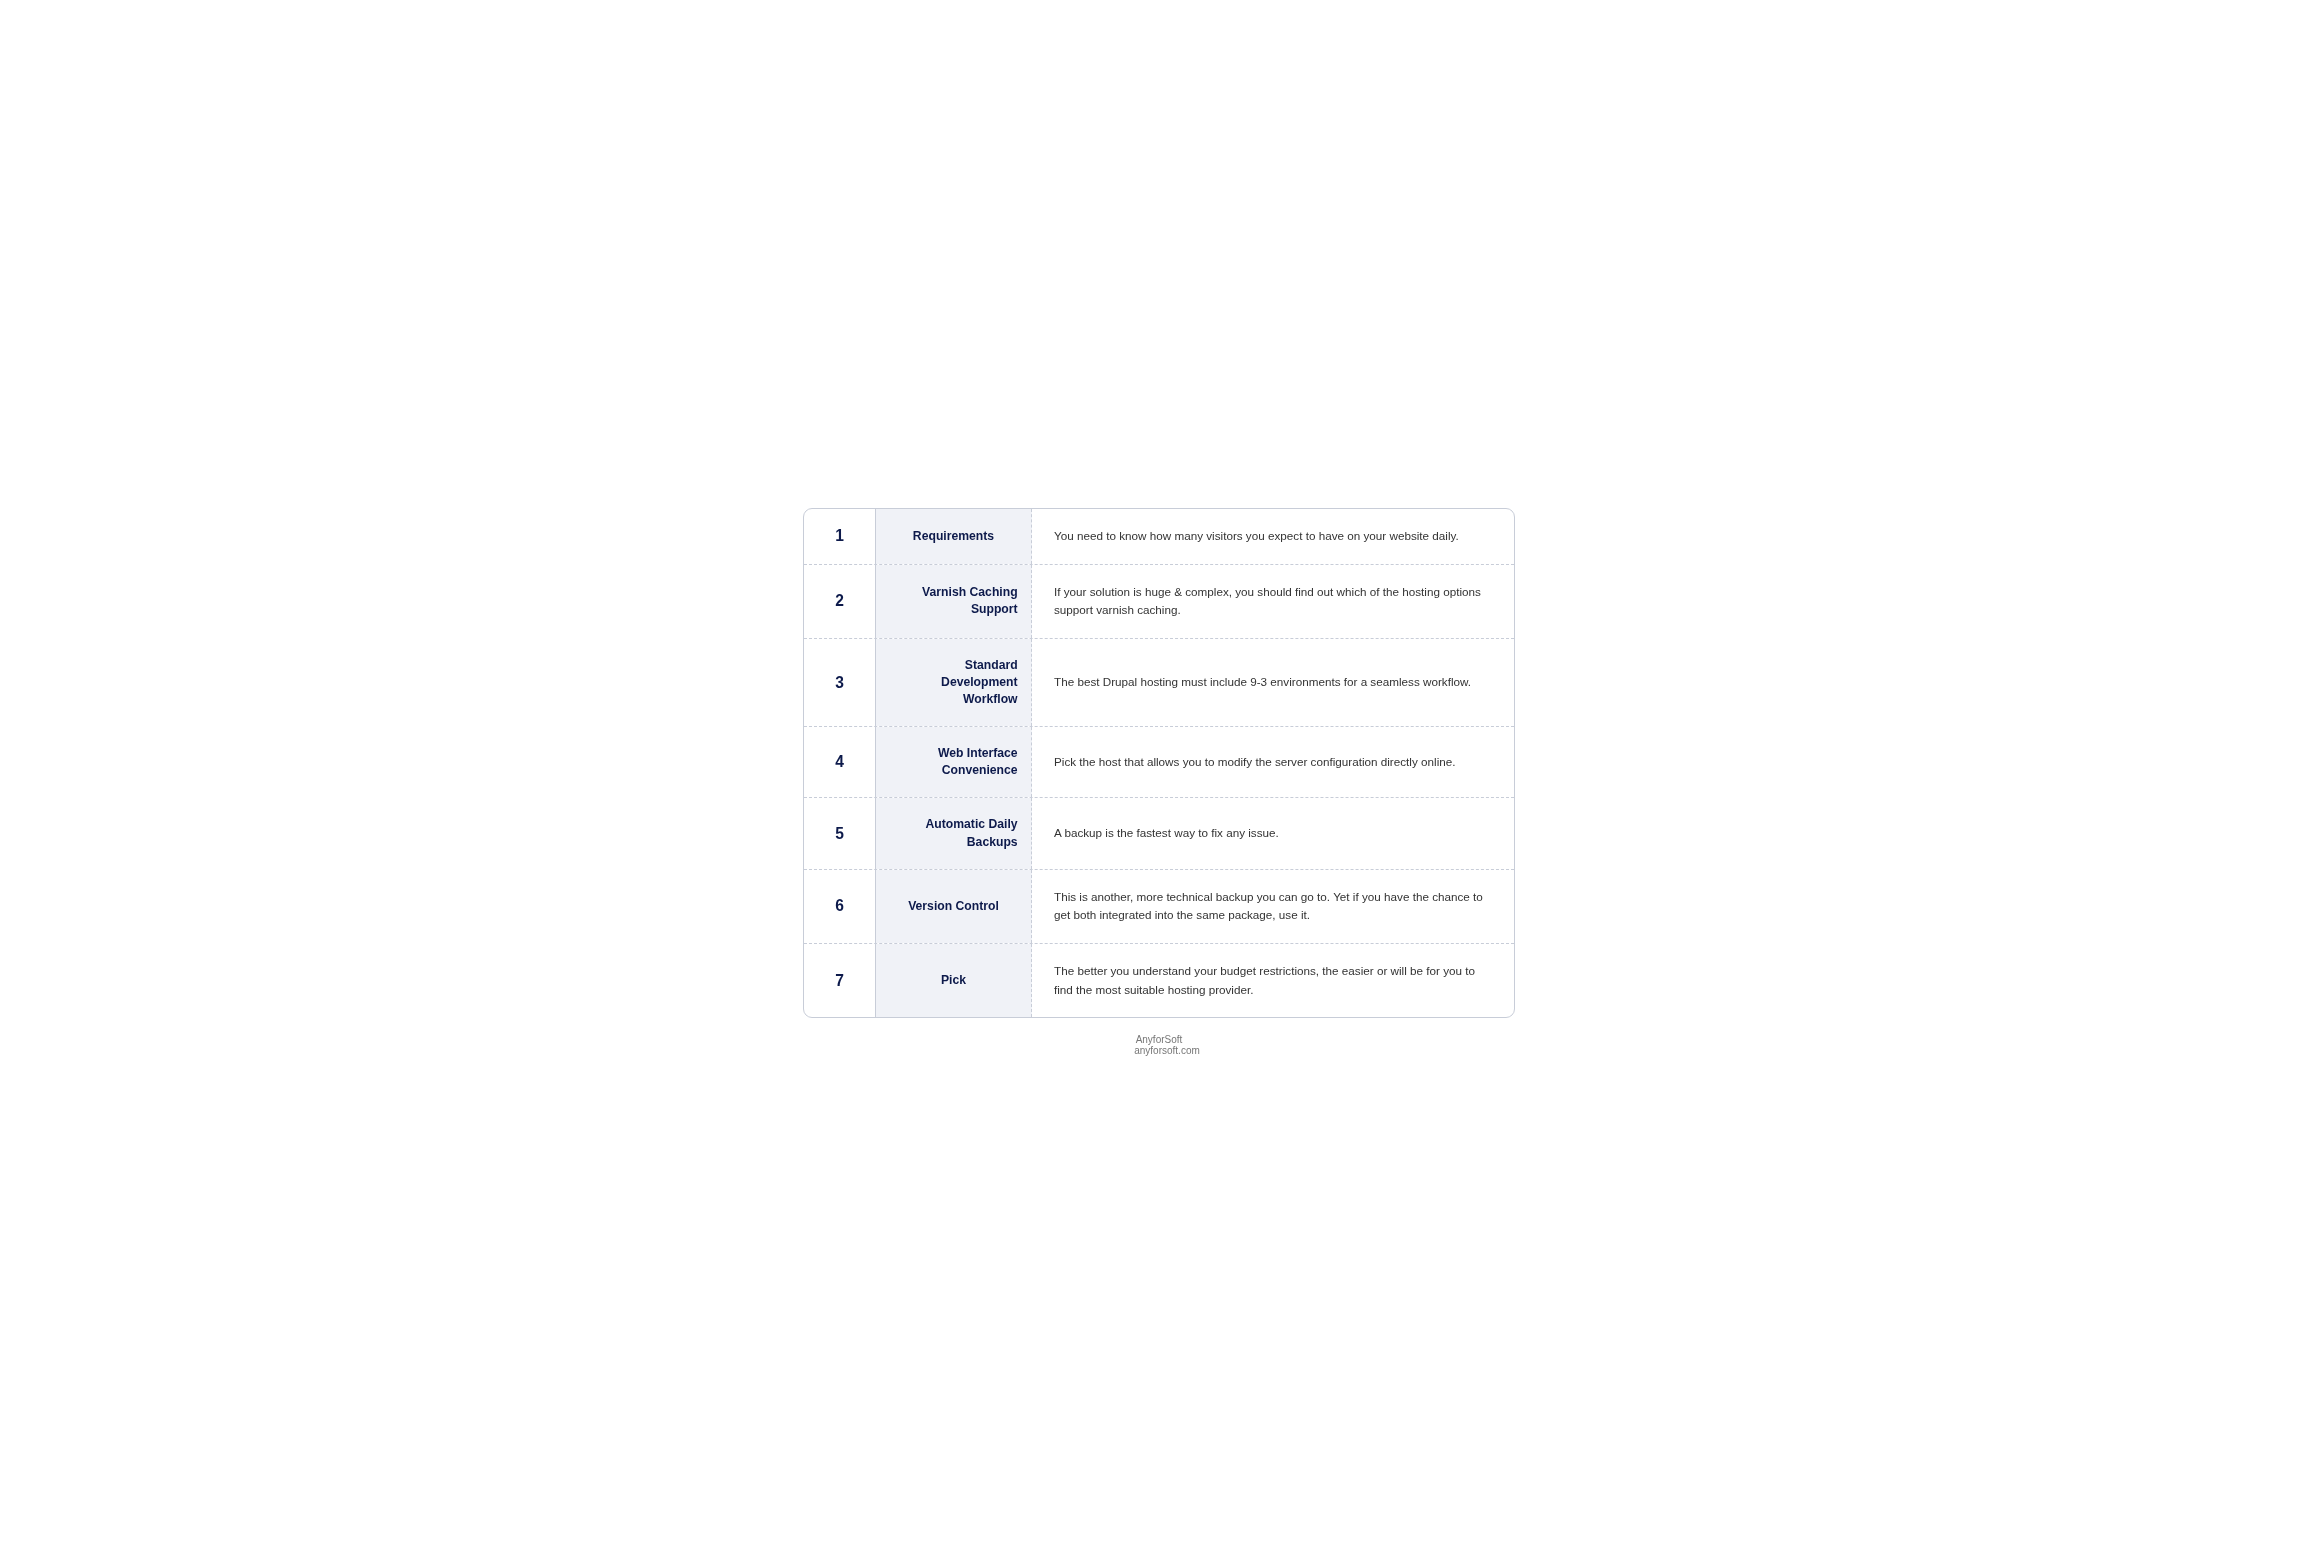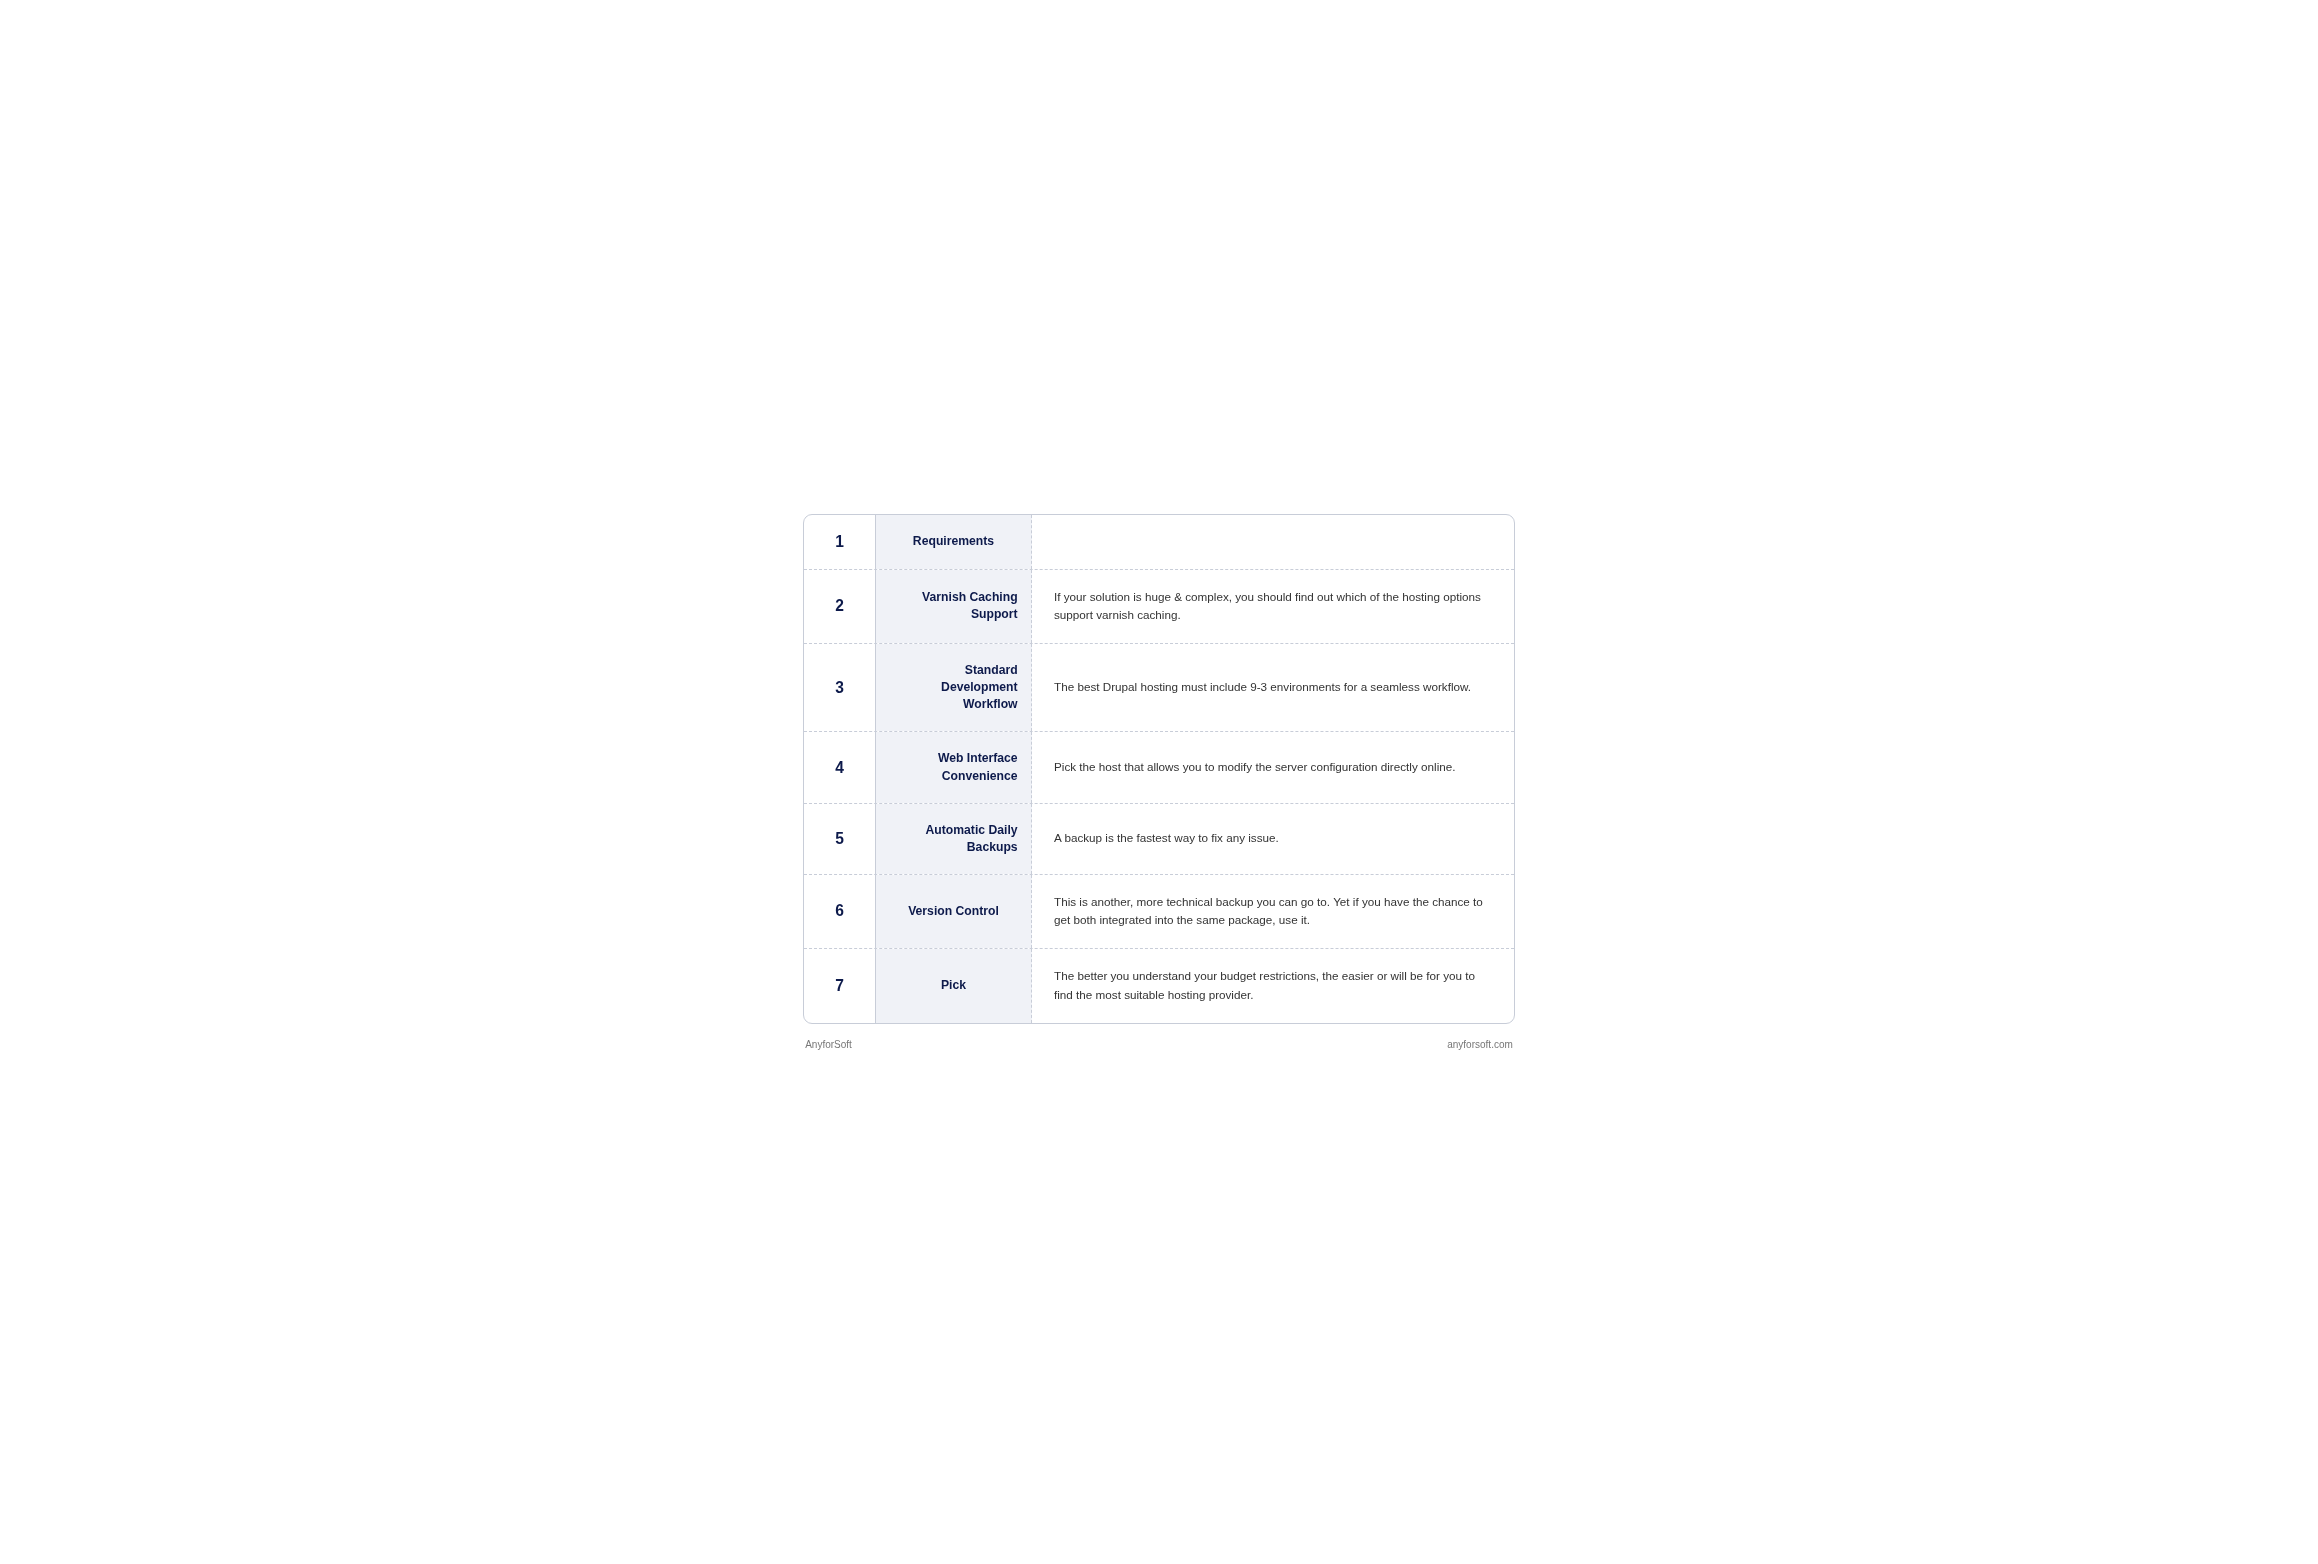--- a/index.html
+++ b/index.html
@@ -78,20 +78,21 @@
       color: #333333;
       line-height: 1.6;
     }
 
     .footer {
       display: flex;
       justify-content: space-between;
       align-items: center;
       margin-top: 15.6px;
       padding: 0 2.2px;
+      flex-direction: column;
     }
 
     .footer-left {
       font-size: 10px;
       color: #777777;
       font-weight: 400;
     }
 
     .footer-right {
       font-size: 10px;
@@ -101,20 +102,21 @@
     }
   </style>
 </head>
 <body>
 
 <div class="page-wrapper">
   <div class="table-container" id="table-container">
   <div class="table-row">
         <div class="cell-number">1</div>
         <div class="cell-label">Requirements</div>
+        <div class="cell-description">You need to know how many visitors you expect to have on your website daily.</div>
       </div>
       <div class="table-row">
         <div class="cell-number">2</div>
         <div class="cell-label">Varnish Caching Support</div>
         <div class="cell-description">If your solution is huge &amp; complex, you should find out which of the hosting options support varnish caching.</div>
       </div>
       <div class="table-row">
         <div class="cell-number">3</div>
         <div class="cell-label">Standard Development Workflow</div>
         <div class="cell-description">The best Drupal hosting must include 9-3 environments for a seamless workflow.</div>

